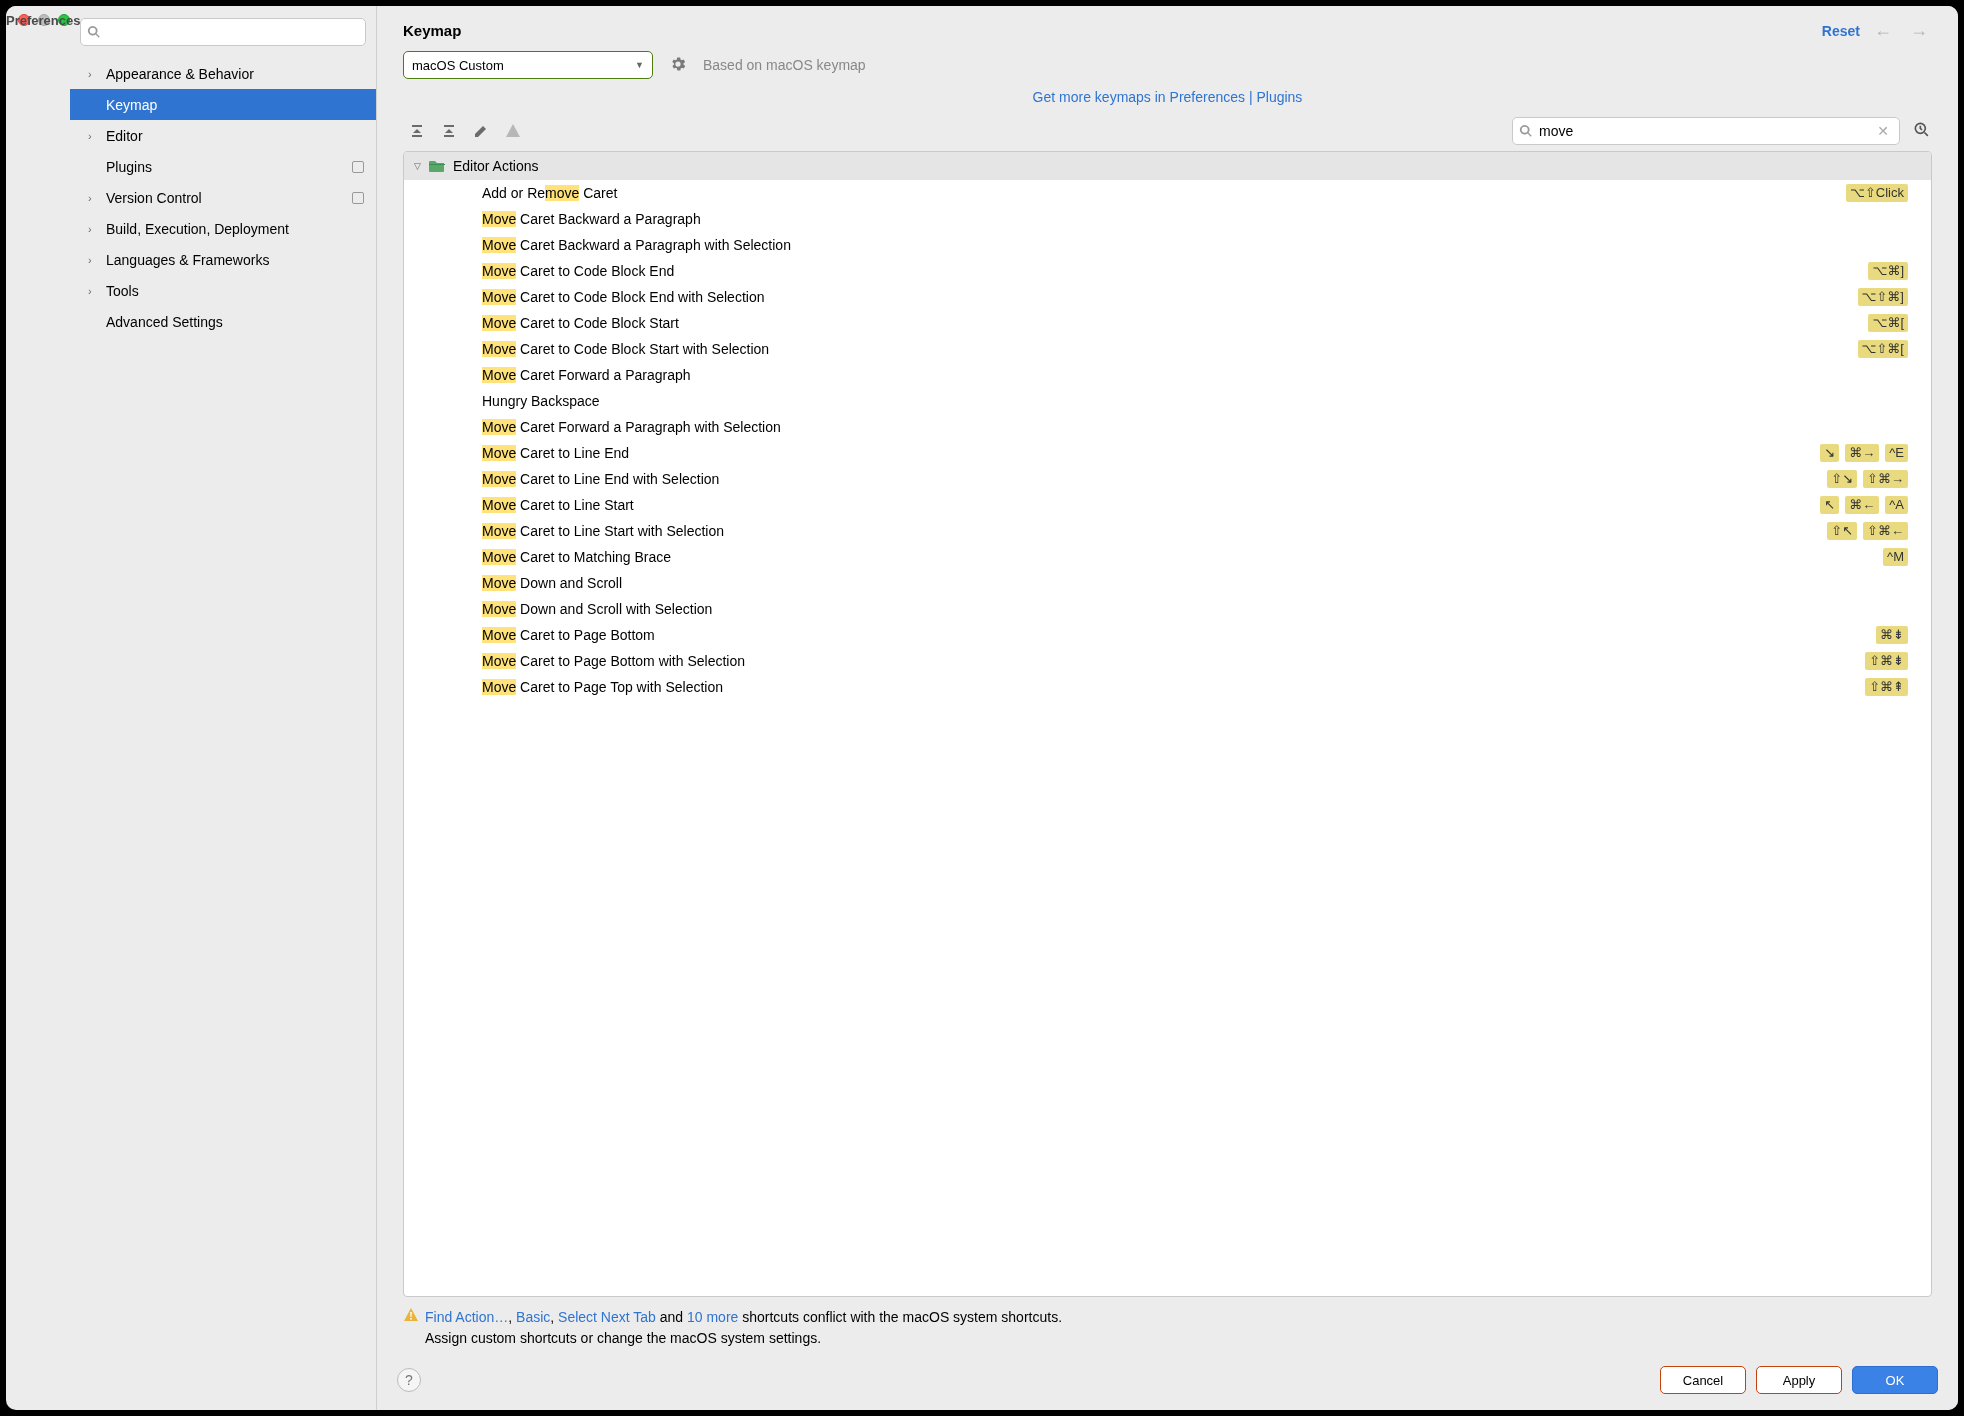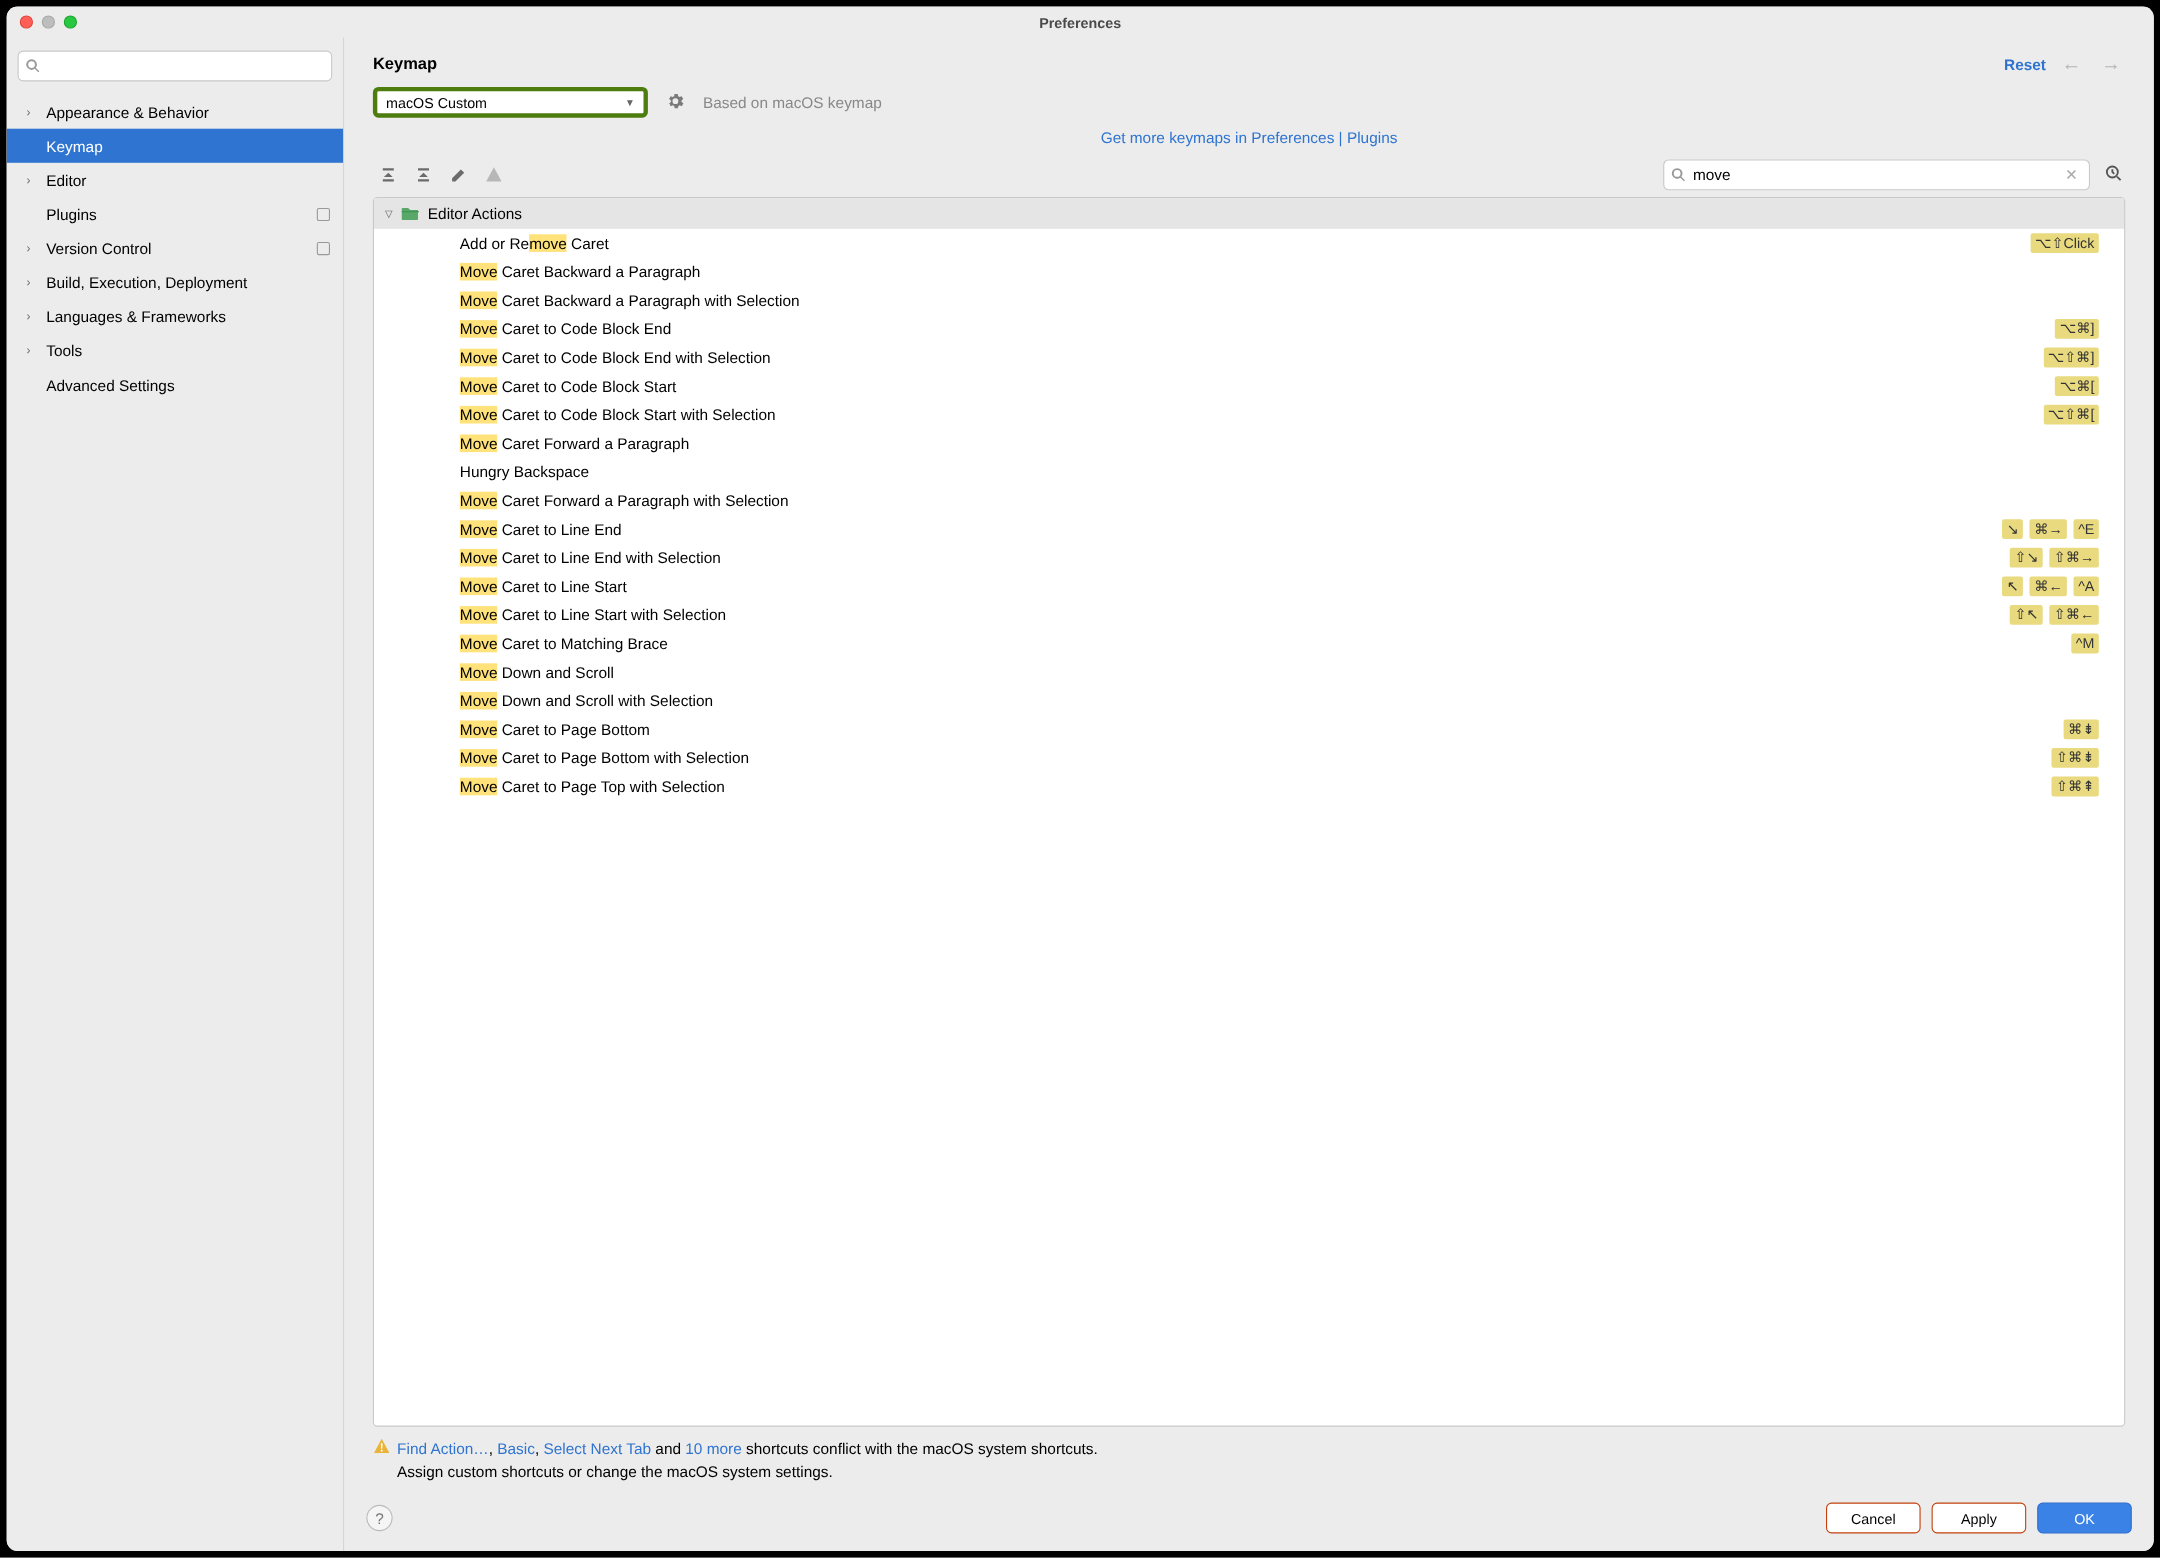--- a/index.html
+++ b/index.html
@@ -12,21 +12,21 @@
   height: 924px;
   overflow: hidden;
 }
 .window {
   position: absolute;
   left: 6px; top: 6px; right: 6px; bottom: 6px;
   background: #ececec;
   border-radius: 10px;
   overflow: hidden;
   display: flex;
-  flex-direction: column;
+  flex-direction: row;
 }
 .titlebar {
   height: 28px;
   display: flex;
   align-items: center;
   position: relative;
   background: #ececec;
 }
 .traffic { display: flex; gap: 8px; margin-left: 12px; }
 .tl { width: 12px; height: 12px; border-radius: 50%; }
@@ -78,21 +78,21 @@
 .main-header {
   display: flex; align-items: center; padding: 14px 26px 10px;
   gap: 10px;
 }
 .main-header h1 { font-size: 15px; font-weight: 700; flex: 1; }
 .reset { color: #2f74d0; font-weight: 600; font-size: 14px; cursor: pointer; }
 .arrow-btn { color: #b5b5b5; font-size: 18px; padding: 0 4px; }
 
 .row1 { display: flex; align-items: center; gap: 16px; padding: 0 26px; }
 .select {
-  width: 250px; height: 28px; border: 4px solid #4d7c0f; border-radius: 5px;
+  width: 250px; height: 28px; border: 1px solid #4d7c0f; border-radius: 5px;
   background: #fff; display: flex; align-items: center; padding: 0 8px;
   font-size: 13px; justify-content: space-between;
 }
 .select .tri { color: #666; font-size: 9px; }
 .gear { color: #7a7a7a; }
 .basedon { color: #888; font-size: 14px; }
 .link { color: #2f74d0; font-size: 14px; padding: 10px 26px 12px; cursor: pointer; text-align: center; }
 
 .toolbar {
   display: flex; align-items: center; padding: 0 26px 6px; gap: 4px;

